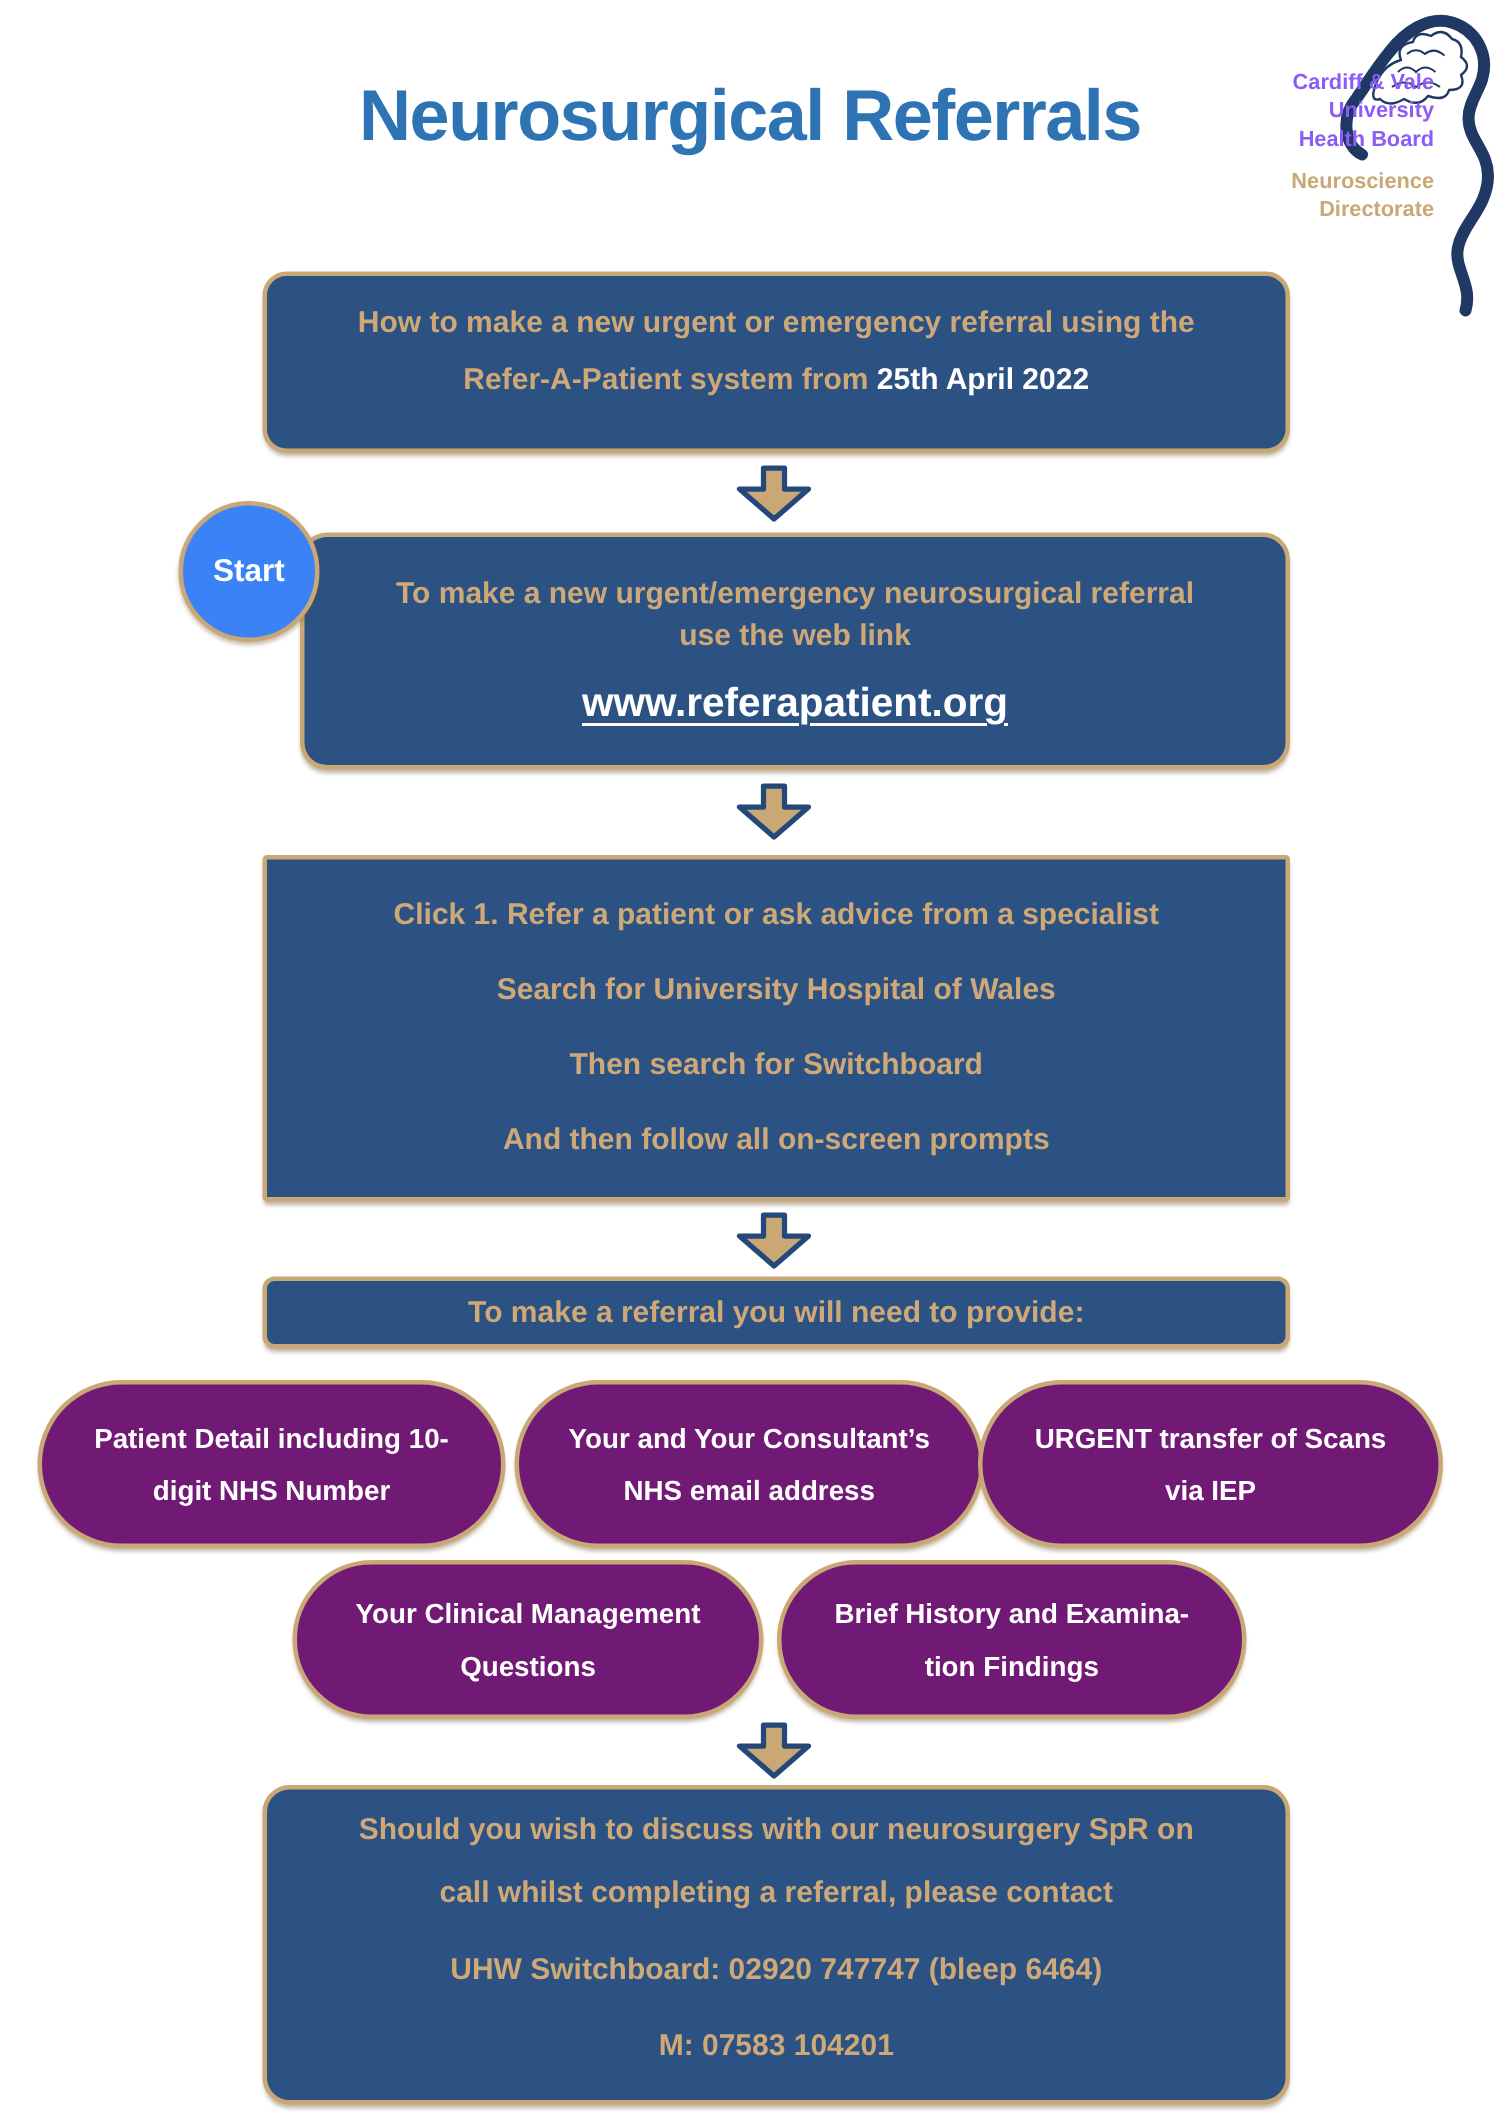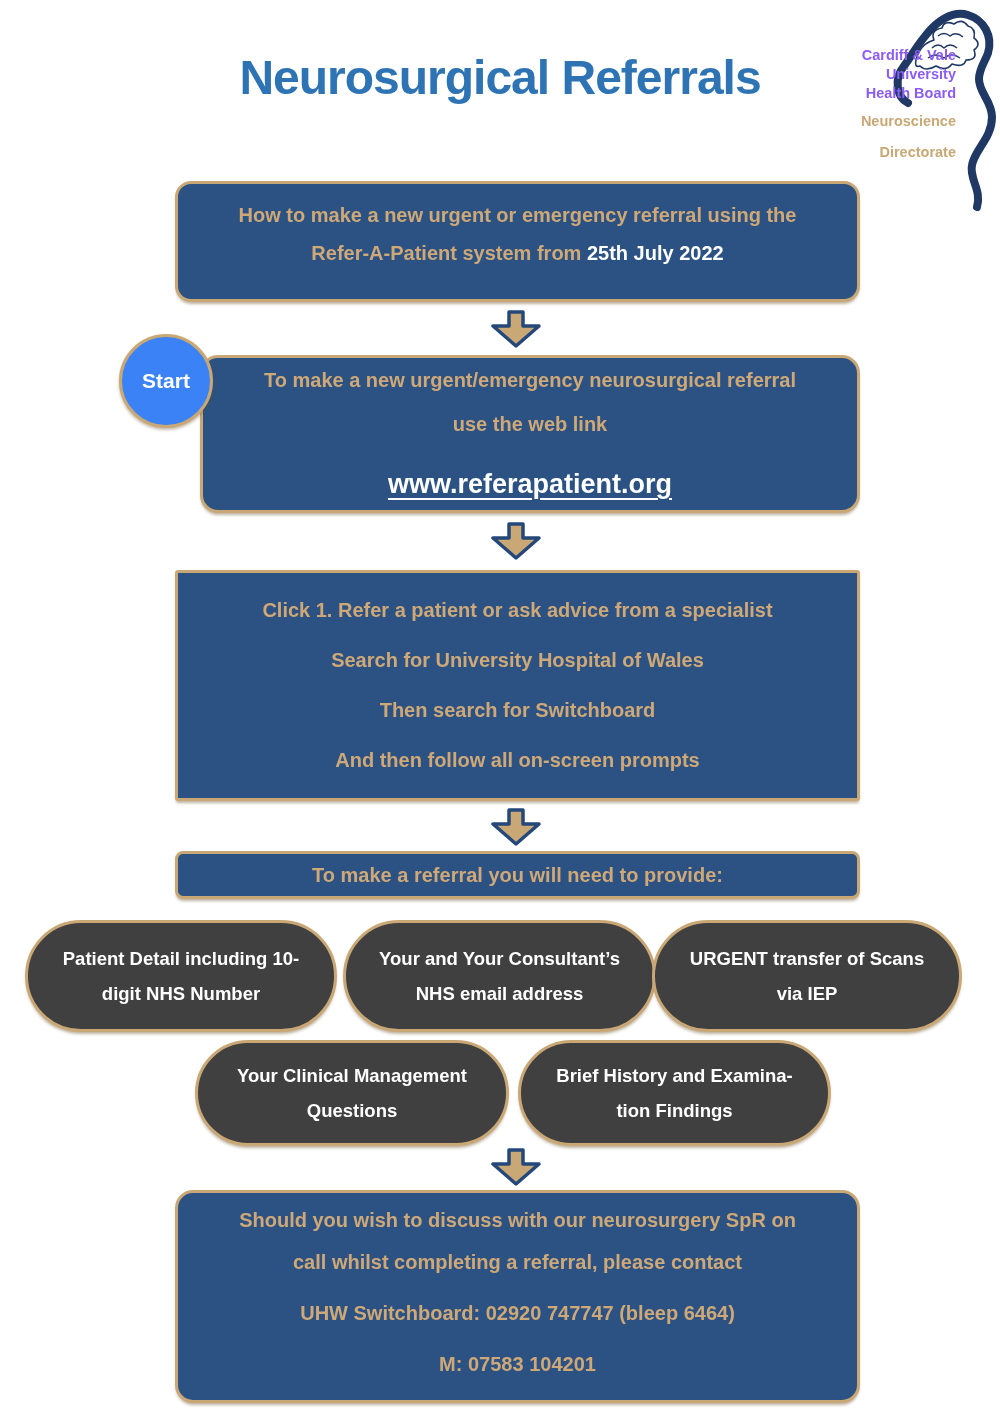--- a/index.html
+++ b/index.html
@@ -15,35 +15,35 @@
   .page-title{
     left:150px;top:50px;width:700px;
     text-align:center;
     font-size:48px;font-weight:bold;letter-spacing:-1px;
     color:#2e74b5;white-space:nowrap;
   }
   .logo{left:835px;top:0;width:165px;height:215px;}
   .logo-art{position:absolute;right:-4px;top:0;}
   .logo-text{position:absolute;right:44px;top:46px;text-align:right;line-height:19px;}
   .logo-org{font-size:14.5px;font-weight:bold;color:#8b5cf6;white-space:nowrap;}
-  .logo-dept{font-size:14.5px;font-weight:bold;color:#c9a876;white-space:nowrap;margin-top:12px;}
+  .logo-dept{font-size:14.5px;font-weight:bold;color:#c9a876;white-space:nowrap;margin-top:0;}
   .logo-dept-gap{margin-top:9px;}
 
   
   .fbox{
     background:#2b5282;border:3px solid #c9a876;box-sizing:border-box;
     box-shadow:0 3px 3px -1px rgba(110,85,45,.45);
     display:flex;flex-direction:column;align-items:center;justify-content:center;
   }
   .line{white-space:nowrap;font-weight:bold;font-size:20px;color:#cfa878;text-align:center;}
   .white{color:#ffffff;}
   .tan{color:#cfa878;}
 
   .intro-box{left:175px;top:181px;width:685px;height:121px;border-radius:16px;gap:15px;padding-bottom:14px;}
-  .weblink-box{left:200px;top:355px;width:660px;height:158px;border-radius:18px;gap:21px;}
+  .weblink-box{left:200px;top:355px;width:660px;height:158px;border-radius:18px;gap:5px;}
   .weblink-box .gap-link{margin-top:12px;}
   .link{
     font-size:27px;font-weight:bold;color:#ffffff;
     text-decoration:underline;text-underline-offset:5px;text-decoration-thickness:2px;
     white-space:nowrap;cursor:pointer;
   }
   .steps-box{left:175px;top:570px;width:685px;height:231px;border-radius:3px;gap:27px;}
   .provide-bar{left:175px;top:851px;width:685px;height:48px;border-radius:8px;}
   .contact-box{left:175px;top:1190px;width:685px;height:213px;border-radius:18px;gap:19px;padding-bottom:8px;}
   .contact-box .big-gap{margin-top:9px;}
@@ -52,21 +52,21 @@
   .start-badge{
     left:119px;top:334px;width:94px;height:94px;border-radius:50%;
     background:#3b82f6;border:3px solid #c9a876;box-sizing:border-box;
     display:flex;align-items:center;justify-content:center;
     color:#ffffff;font-size:21px;font-weight:bold;z-index:5;
     box-shadow:0 2px 3px rgba(110,85,45,.4);
   }
 
   
   .pill{
-    background:#404040;border:3px solid #c9a876;box-sizing:border-box;
+    background:#701a75;border:3px solid #c9a876;box-sizing:border-box;
     border-radius:56px;
     box-shadow:0 3px 3px -1px rgba(110,85,45,.45);
     display:flex;flex-direction:column;align-items:center;justify-content:center;gap:13px;
   }
   .pill .line{font-size:18.5px;color:#ffffff;}
   .pill-r1{top:920px;height:112px;}
   .pill-r2{top:1040px;height:106px;}
   .pill-a{left:25px;width:312px;}
   .pill-b{left:343px;width:313px;}
   .pill-c{left:652px;width:310px;}
@@ -97,21 +97,21 @@
     <div class="logo-org">Cardiff &amp; Vale</div>
     <div class="logo-org">University</div>
     <div class="logo-org">Health Board</div>
     <div class="logo-dept logo-dept-gap">Neuroscience</div>
     <div class="logo-dept">Directorate</div>
   </div>
 </div>
 
 <div class="abs fbox intro-box">
   <div class="line tan">How to make a new urgent or emergency referral using the</div>
-  <div class="line"><span class="tan">Refer-A-Patient system from </span><span class="white">25th July 2022</span></div>
+  <div class="line"><span class="tan">Refer-A-Patient system from </span><span class="white">25th April 2022</span></div>
 </div>
 
 <svg class="abs down-arrow arrow-1" viewBox="0 0 54 38">
   <path d="M20 2 H34 V16 H50 L27 36 L4 16 H20 Z" fill="#c9a876" stroke="#24487a" stroke-width="3.5" stroke-linejoin="round"></path>
 </svg>
 
 <div class="abs start-badge">
   <span>Start</span>
 </div>
 

